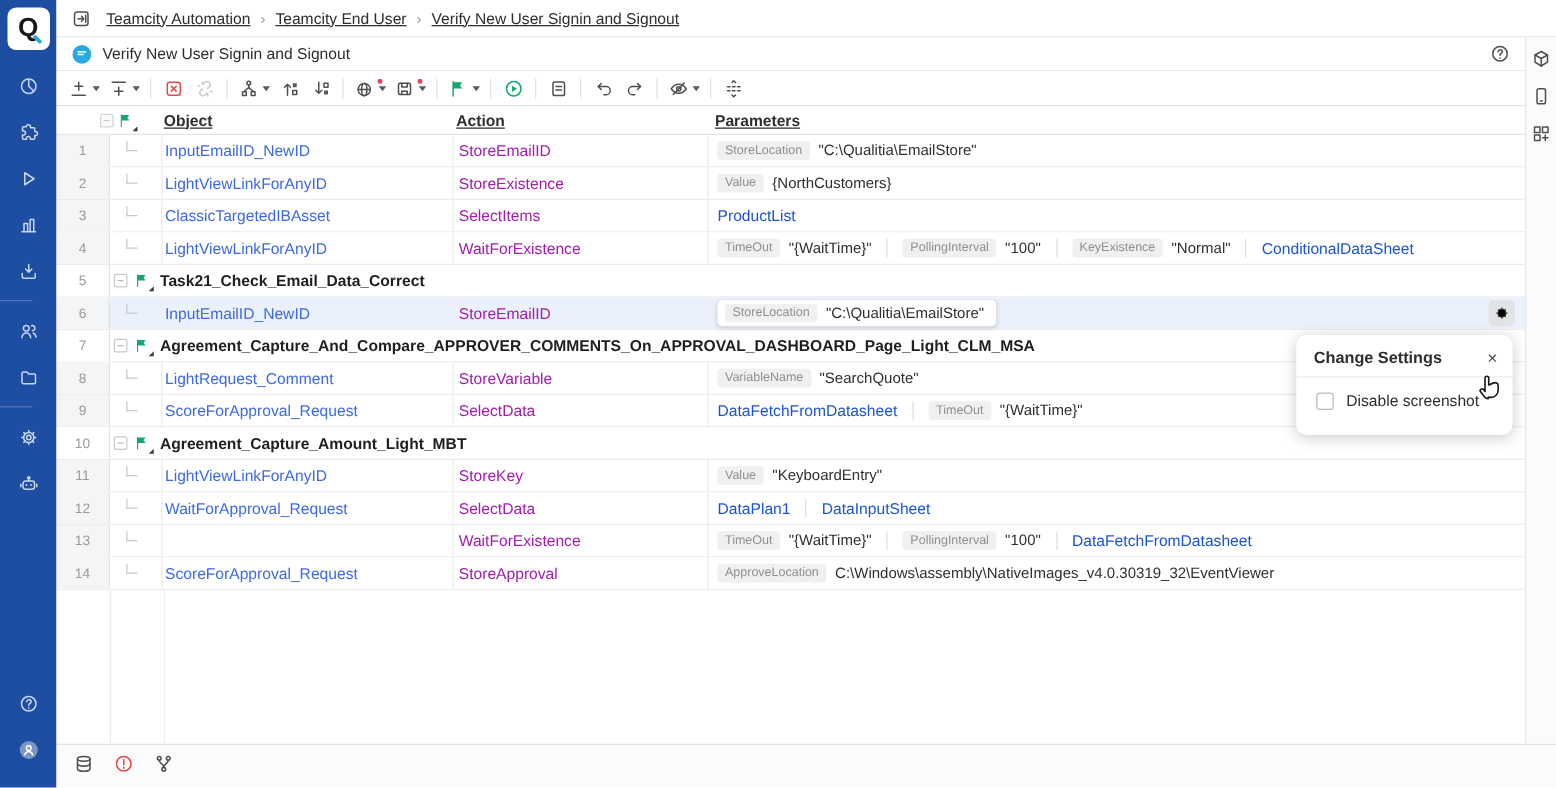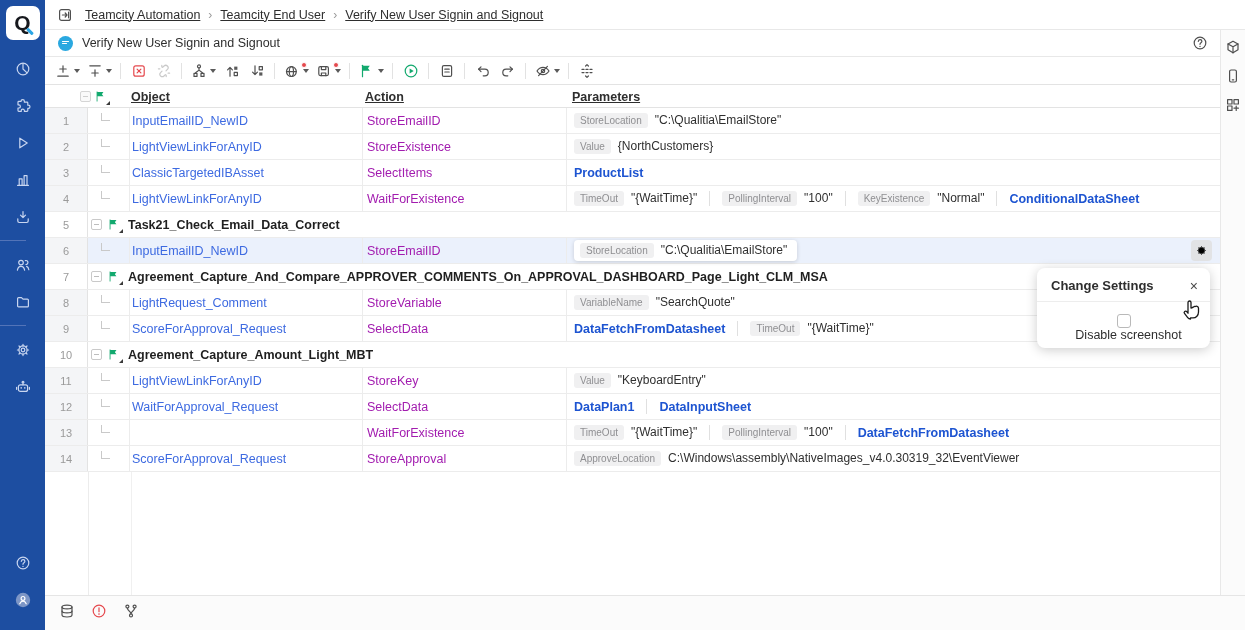--- a/index.html
+++ b/index.html
@@ -60,37 +60,37 @@
   .elbow { position:absolute; left:13px; top:5px; width:9px; height:8px; border-left:1px solid #c9c9c9; border-bottom:1px solid #c9c9c9; }
   .c-obj { width:233px; border-right:1px solid #ececec; padding-left:2px; }
   .c-act { width:204px; border-right:1px solid #ececec; padding-left:4px; }
   .c-par { flex:1; padding-left:7px; }
   .obj-link { color:#3d6ae1; cursor:pointer; white-space:nowrap; overflow:hidden; }
   .act-link { color:#a21caf; cursor:pointer; white-space:nowrap; }
   .trow.selected .c-tree, .trow.selected .c-obj, .trow.selected .c-act, .trow.selected .c-par { background:#ebf1fc; }
   .param { display:inline-flex; align-items:flex-start; white-space:nowrap; }
   .chip { background:#f0f0f1; color:#8f8f92; font-size:10px; padding:2px 6px; border-radius:3px; }
   .pval { margin-left:7px; font-size:12px; color:#2f2f2f; }
-  .plink { font-weight:700; color:#1d54d1; font-size:12.5px; cursor:pointer; white-space:nowrap; }
+  .plink { font-weight:400; color:#1d54d1; font-size:12.5px; cursor:pointer; white-space:nowrap; }
   .psep { width:1px; height:15px; background:#e0e0e0; margin:0 12px; align-self:center; }
   .pill { background:#fff; border-radius:4px; padding:3px 10px 3px 6px; box-shadow:0 1px 4px rgba(0,0,0,.16); display:inline-flex; align-items:center; }
   .gear-btn { margin-left:auto; margin-right:8px; width:21px; height:21px; background:#e2e3e5; border-radius:4px; display:flex; align-items:center; justify-content:center; cursor:pointer; }
   .expand-box { width:11px; height:11px; border:1px solid #c9c9c9; border-radius:2px; margin-left:3px; position:relative; background:#fff; }
   .expand-box::after { content:""; position:absolute; left:2px; right:2px; top:4px; height:1px; background:#bdbdbd; }
   .task-name { font-weight:700; color:#1f1f1f; margin-left:7px; white-space:nowrap; }
   .below-lines { position:absolute; left:45px; top:472px; width:1175px; height:123px; }
   .below-lines .v1 { position:absolute; left:43px; top:0; bottom:0; width:1px; background:#ececec; }
   .below-lines .v2 { position:absolute; left:86px; top:0; bottom:0; width:1px; background:#f0f0f0; }
 
   
   .popup { position:absolute; left:1037px; top:268px; width:173px; height:80px; background:#fff; border-radius:8px; box-shadow:0 2px 12px rgba(0,0,0,.2); z-index:40; }
   .popup-head { display:flex; align-items:center; padding:10px 12px 8px 14px; border-bottom:1px solid #ededed; }
   .popup-title { font-size:13px; font-weight:700; color:#2e2e2e; }
   .popup-close { margin-left:auto; font-size:14px; color:#4a4a4a; cursor:pointer; line-height:1; }
-  .popup-body { display:flex; align-items:center; padding:12px 4px;flex-direction:column; }
+  .popup-body { display:flex; align-items:center; padding:12px 16px; }
   .pcheck { width:14px; height:14px; border:1.5px solid #b9b9b9; border-radius:3px; cursor:pointer; }
   .pcheck-label { font-size:12.5px; color:#2e2e2e; margin-left:10px; }
   .hand-cursor { position:absolute; left:1181px; top:295px; z-index:50; }
 
   
   .bottom-bar { position:absolute; left:45px; bottom:0; width:1200px; height:35px; border-top:1px solid #e5e5e5; background:#fbfbfb; display:flex; align-items:center; padding-left:14px; z-index:20; }
   .bb-btn { margin-right:16px; cursor:pointer; }
 </style>
 </head>
 <body>

